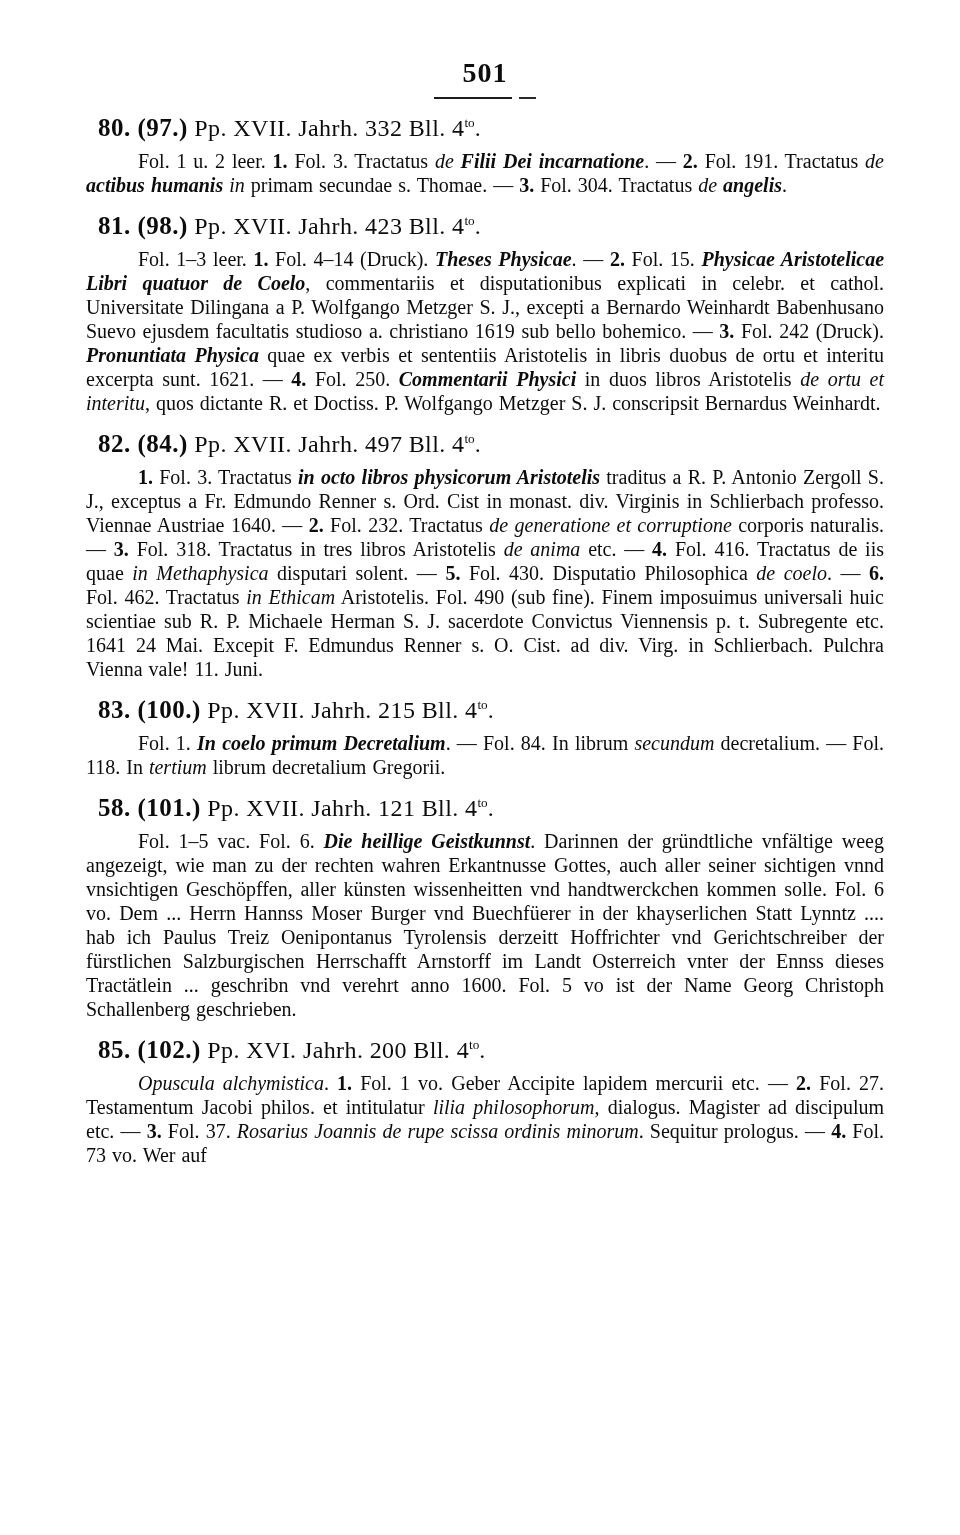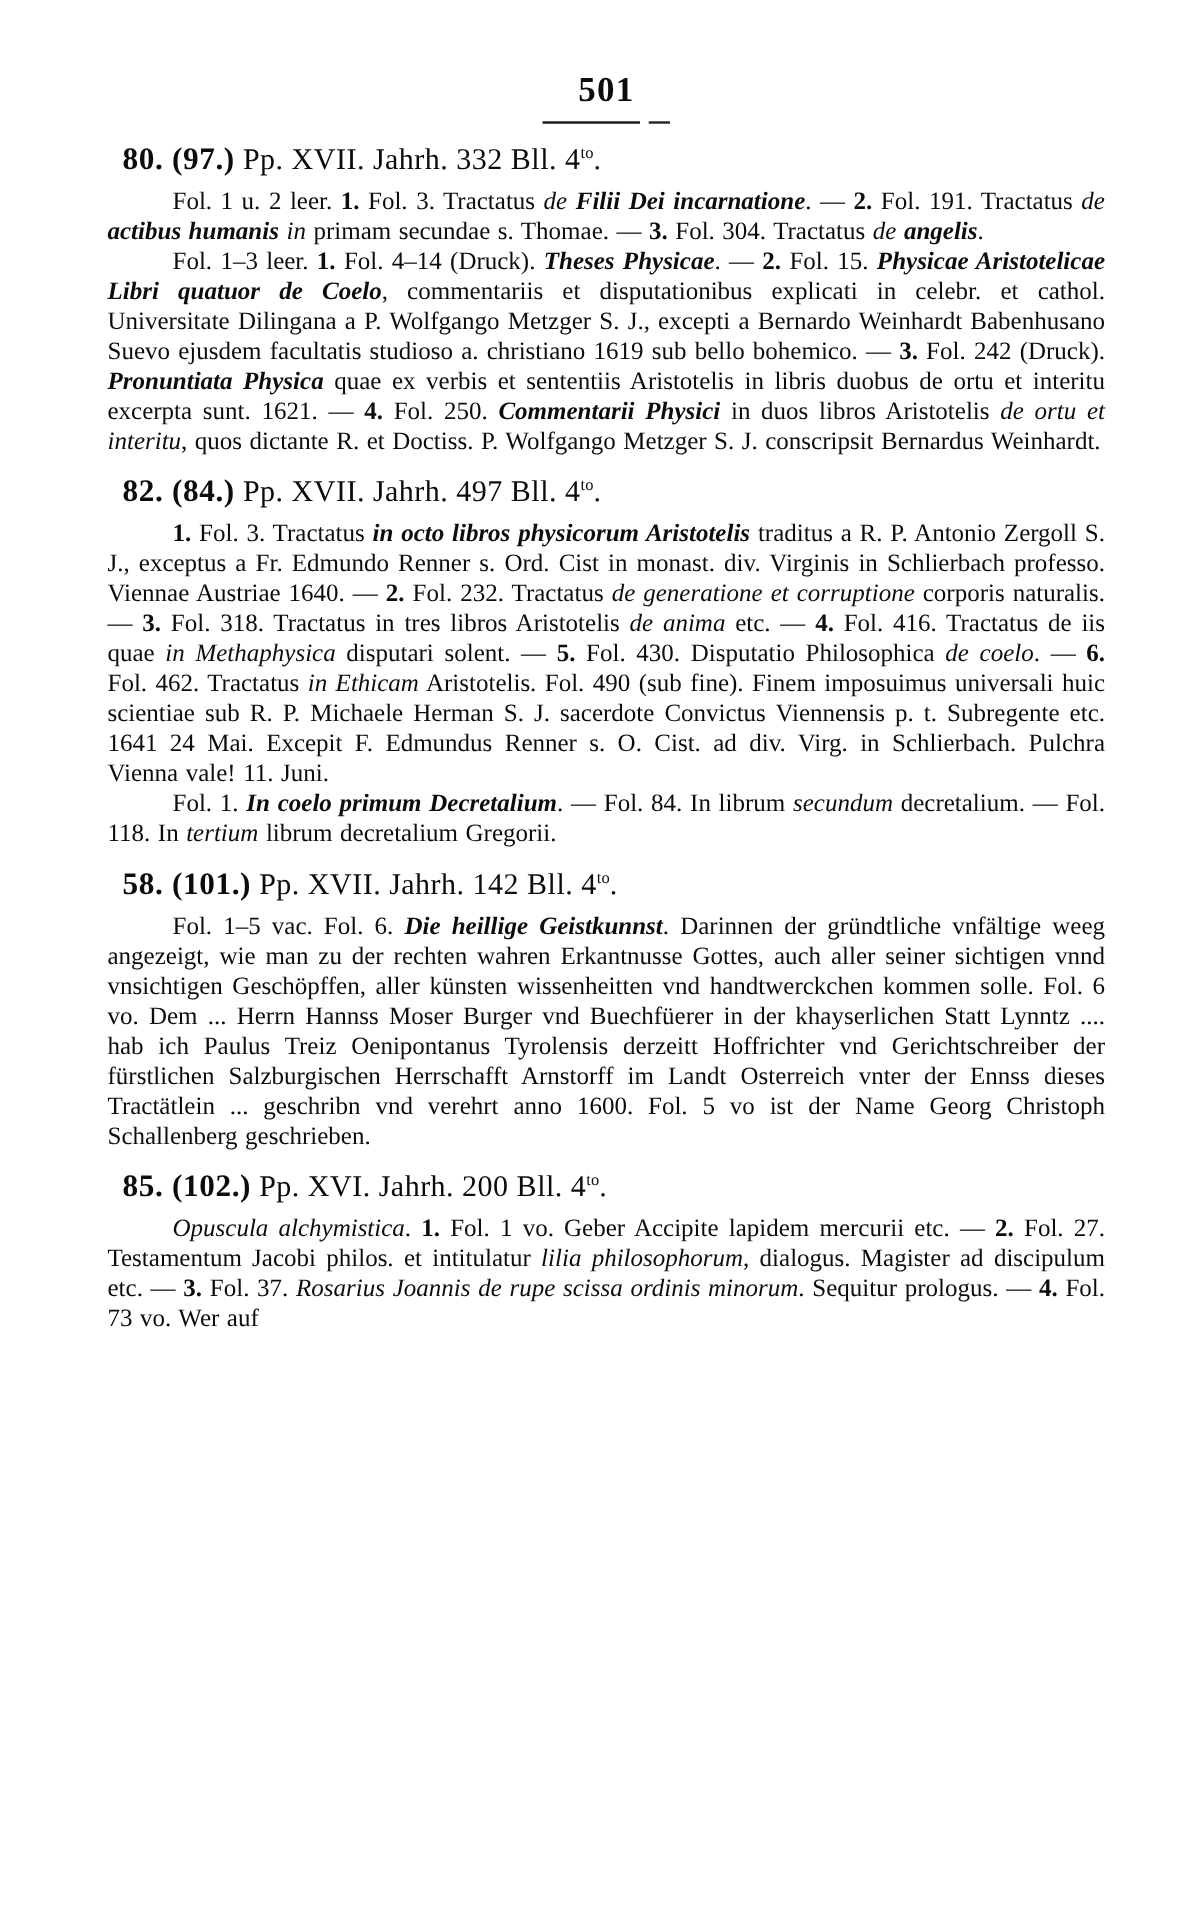--- a/index.html
+++ b/index.html
@@ -90,31 +90,33 @@
       <div class="rule-long"></div>
       <div class="rule-short"></div>
     </div>
   </header>
   <main>
       <section class="entry">
         <h2 class="entry-heading"><span class="run-b">80. (97.)</span><span class="run-r"> Pp. XVII. Jahrh. 332 Bll. 4</span><span class="run-sup">to</span><span class="run-r">.</span></h2>
         <p class="entry-body"><span class="run-r">Fol. 1 u. 2 leer. </span><span class="run-b">1.</span><span class="run-r"> Fol. 3. Tractatus </span><span class="run-i">de </span><span class="run-bi">Filii Dei incarnatione</span><span class="run-r">. — </span><span class="run-b">2.</span><span class="run-r"> Fol. 191. Tractatus </span><span class="run-i">de </span><span class="run-bi">actibus humanis</span><span class="run-i"> in</span><span class="run-r"> primam secundae s. Thomae. — </span><span class="run-b">3.</span><span class="run-r"> Fol. 304. Tractatus </span><span class="run-i">de </span><span class="run-bi">angelis</span><span class="run-r">.</span></p>
       </section>
       <section class="entry">
+        <h2 class="entry-heading"><span class="run-b">81. (98.)</span><span class="run-r"> Pp. XVII. Jahrh. 423 Bll. 4</span><span class="run-sup">to</span><span class="run-r">.</span></h2>
         <p class="entry-body"><span class="run-r">Fol. 1–3 leer. </span><span class="run-b">1.</span><span class="run-r"> Fol. 4–14 (Druck). </span><span class="run-bi">Theses Physicae</span><span class="run-r">. — </span><span class="run-b">2.</span><span class="run-r"> Fol. 15. </span><span class="run-bi">Physicae Aristotelicae Libri quatuor de Coelo</span><span class="run-r">, commentariis et disputationibus explicati in celebr. et cathol. Universitate Dilingana a P. Wolfgango Metzger S. J., excepti a Bernardo Weinhardt Babenhusano Suevo ejusdem facultatis studioso a. christiano 1619 sub bello bohemico. — </span><span class="run-b">3.</span><span class="run-r"> Fol. 242 (Druck). </span><span class="run-bi">Pronuntiata Physica</span><span class="run-r"> quae ex verbis et sententiis Aristotelis in libris duobus de ortu et interitu excerpta sunt. 1621. — </span><span class="run-b">4.</span><span class="run-r"> Fol. 250. </span><span class="run-bi">Commentarii Physici</span><span class="run-r"> in duos libros Aristotelis </span><span class="run-i">de ortu et interitu</span><span class="run-r">, quos dictante R. et Doctiss. P. Wolfgango Metzger S. J. conscripsit Bernardus Weinhardt.</span></p>
       </section>
       <section class="entry">
         <h2 class="entry-heading"><span class="run-b">82. (84.)</span><span class="run-r"> Pp. XVII. Jahrh. 497 Bll. 4</span><span class="run-sup">to</span><span class="run-r">.</span></h2>
         <p class="entry-body"><span class="run-b">1.</span><span class="run-r"> Fol. 3. Tractatus </span><span class="run-bi">in octo libros physicorum Aristotelis</span><span class="run-r"> traditus a R. P. Antonio Zergoll S. J., exceptus a Fr. Edmundo Renner s. Ord. Cist in monast. div. Virginis in Schlierbach professo. Viennae Austriae 1640. — </span><span class="run-b">2.</span><span class="run-r"> Fol. 232. Tractatus </span><span class="run-i">de generatione et corruptione</span><span class="run-r"> corporis naturalis. — </span><span class="run-b">3.</span><span class="run-r"> Fol. 318. Tractatus in tres libros Aristotelis </span><span class="run-i">de anima</span><span class="run-r"> etc. — </span><span class="run-b">4.</span><span class="run-r"> Fol. 416. Tractatus de iis quae </span><span class="run-i">in Methaphysica</span><span class="run-r"> disputari solent. — </span><span class="run-b">5.</span><span class="run-r"> Fol. 430. Disputatio Philosophica </span><span class="run-i">de coelo</span><span class="run-r">. — </span><span class="run-b">6.</span><span class="run-r"> Fol. 462. Tractatus </span><span class="run-i">in Ethicam</span><span class="run-r"> Aristotelis. Fol. 490 (sub fine). Finem imposuimus universali huic scientiae sub R. P. Michaele Herman S. J. sacerdote Convictus Viennensis p. t. Subregente etc. 1641 24 Mai. Excepit F. Edmundus Renner s. O. Cist. ad div. Virg. in Schlierbach. Pulchra Vienna vale! 11. Juni.</span></p>
       </section>
       <section class="entry">
+        <h2 class="entry-heading"><span class="run-b">83. (100.)</span><span class="run-r"> Pp. XVII. Jahrh. 215 Bll. 4</span><span class="run-sup">to</span><span class="run-r">.</span></h2>
         <p class="entry-body"><span class="run-r">Fol. 1. </span><span class="run-bi">In coelo primum Decretalium</span><span class="run-r">. — Fol. 84. In librum </span><span class="run-i">secundum</span><span class="run-r"> decretalium. — Fol. 118. In </span><span class="run-i">tertium</span><span class="run-r"> librum decretalium Gregorii.</span></p>
       </section>
       <section class="entry">
-        <h2 class="entry-heading"><span class="run-b">58. (101.)</span><span class="run-r"> Pp. XVII. Jahrh. 142 Bll. 4</span><span class="run-sup">to</span><span class="run-r">.</span></h2>
+        <h2 class="entry-heading"><span class="run-b">58. (101.)</span><span class="run-r"> Pp. XVII. Jahrh. 121 Bll. 4</span><span class="run-sup">to</span><span class="run-r">.</span></h2>
         <p class="entry-body"><span class="run-r">Fol. 1–5 vac. Fol. 6. </span><span class="run-bi">Die heillige Geistkunnst</span><span class="run-r">. Darinnen der gründtliche vnfältige weeg angezeigt, wie man zu der rechten wahren Erkantnusse Gottes, auch aller seiner sichtigen vnnd vnsichtigen Geschöpffen, aller künsten wissenheitten vnd handtwerckchen kommen solle. Fol. 6 vo. Dem ... Herrn Hannss Moser Burger vnd Buechfüerer in der khayserlichen Statt Lynntz .... hab ich Paulus Treiz Oenipontanus Tyrolensis derzeitt Hoffrichter vnd Gerichtschreiber der fürstlichen Salzburgischen Herrschafft Arnstorff im Landt Osterreich vnter der Ennss dieses Tractätlein ... geschribn vnd verehrt anno 1600. Fol. 5 vo ist der Name Georg Christoph Schallenberg geschrieben.</span></p>
       </section>
       <section class="entry">
         <h2 class="entry-heading"><span class="run-b">85. (102.)</span><span class="run-r"> Pp. XVI. Jahrh. 200 Bll. 4</span><span class="run-sup">to</span><span class="run-r">.</span></h2>
         <p class="entry-body"><span class="run-i">Opuscula alchymistica</span><span class="run-r">. </span><span class="run-b">1.</span><span class="run-r"> Fol. 1 vo. Geber Accipite lapidem mercurii etc. — </span><span class="run-b">2.</span><span class="run-r"> Fol. 27. Testamentum Jacobi philos. et intitulatur </span><span class="run-i">lilia philosophorum</span><span class="run-r">, dialogus. Magister ad discipulum etc. — </span><span class="run-b">3.</span><span class="run-r"> Fol. 37. </span><span class="run-i">Rosarius Joannis de rupe scissa ordinis minorum</span><span class="run-r">. Sequitur prologus. — </span><span class="run-b">4.</span><span class="run-r"> Fol. 73 vo. Wer auf</span></p>
       </section>
     </main>
 </div>
 
 </body></html>

